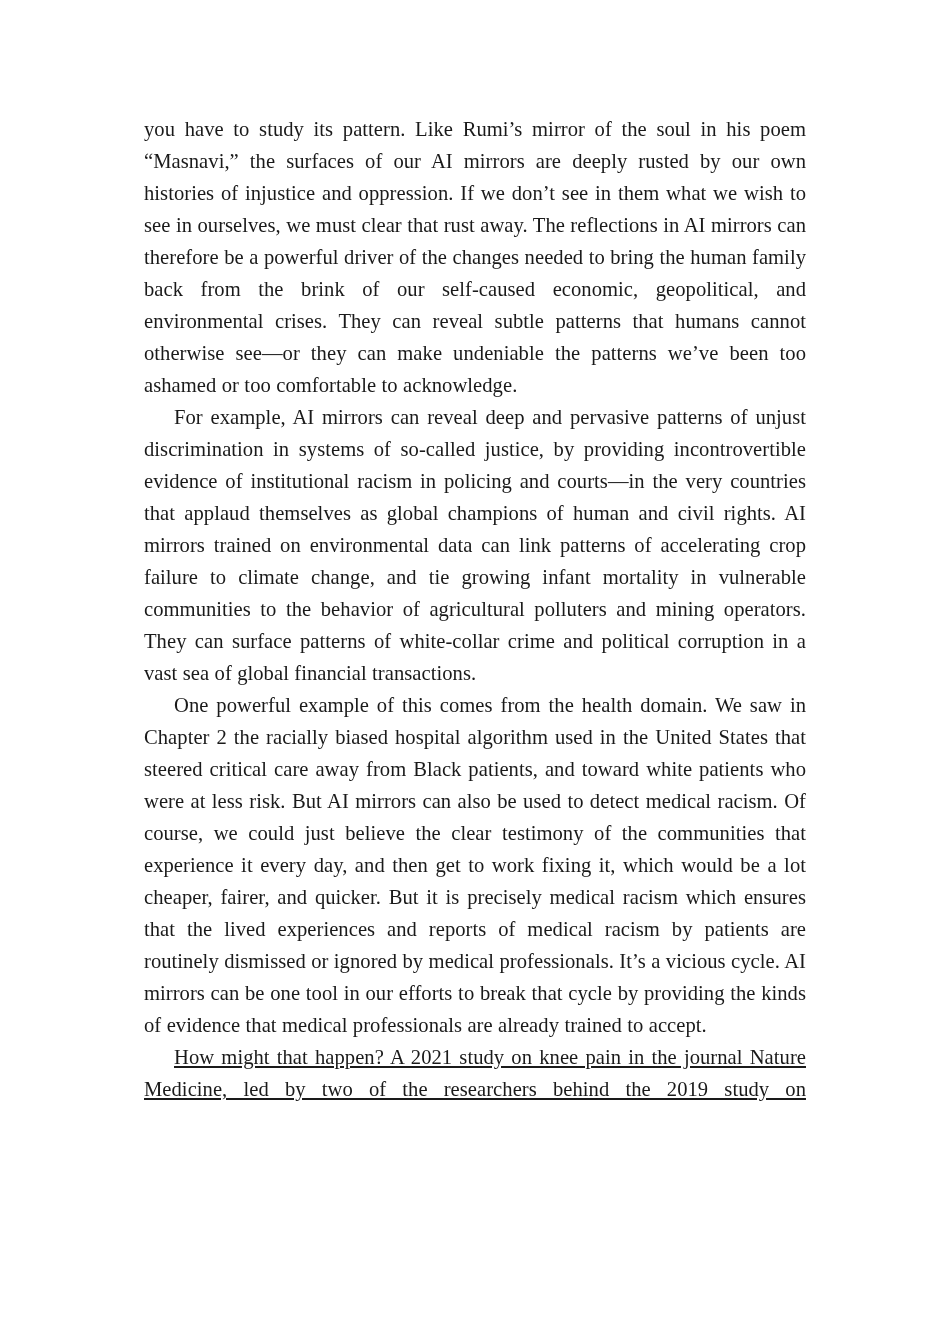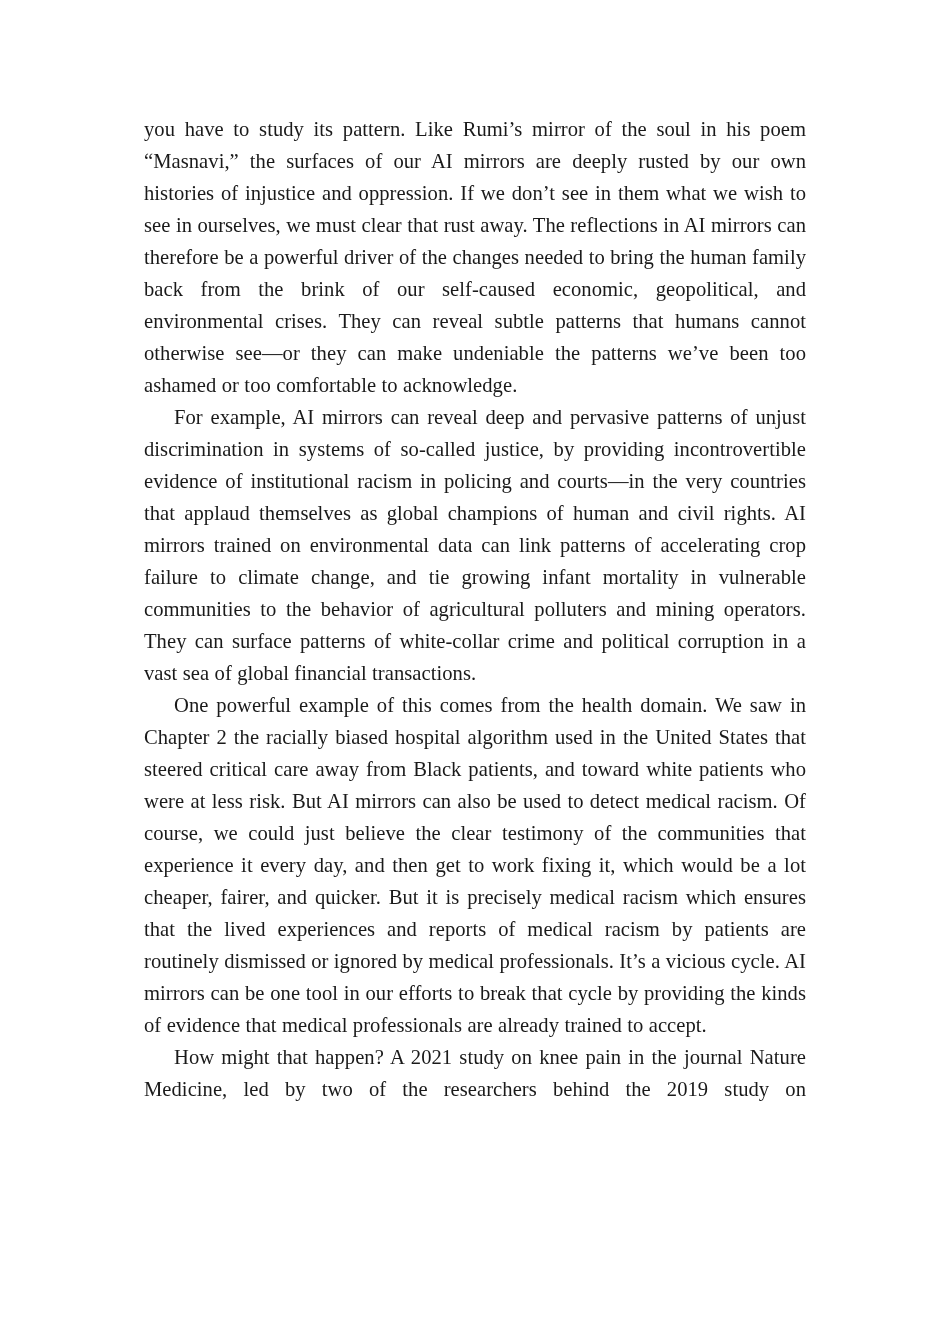--- a/index.html
+++ b/index.html
@@ -46,20 +46,21 @@
   }
 
   
   .para.continuation {
     text-indent: 0;
   }
 
   
   .para.page-break-end {
     text-align: justify;
+    text-decoration: underline;
   }
 
   .para.page-break-end::after {
     content: "";
     display: inline-block;
     width: 100%;
   }
 </style>
 </head>
 <body>

